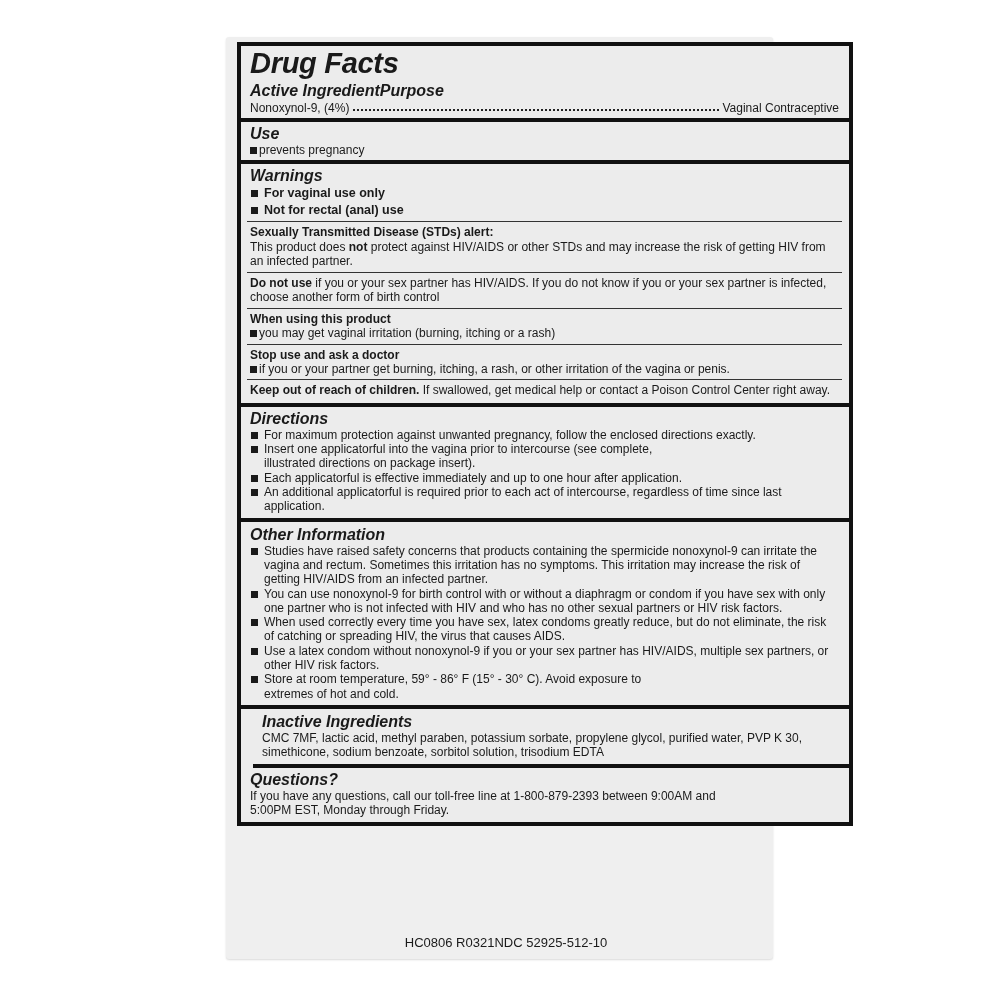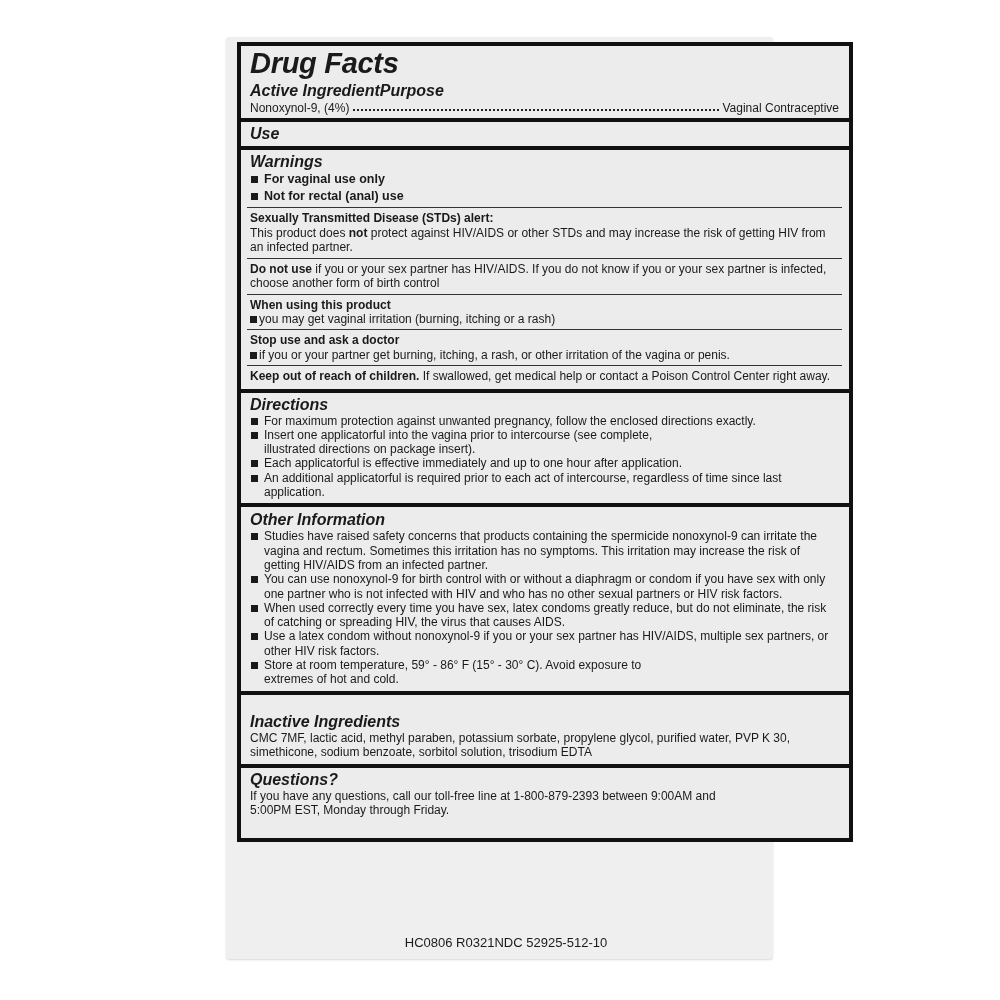--- a/index.html
+++ b/index.html
@@ -53,20 +53,21 @@
       </div>
       <div class="row-flex small" style="margin-top:1px;">
         <span>Nonoxynol-9, (4%)</span>
         <span class="dots"></span>
         <span>Vaginal Contraceptive</span>
       </div>
     </div>
 
     <div class="sec" style="padding-top:3px;padding-bottom:3px;">
       <div class="h-sub">Use</div>
+      <div class="bullet tight">prevents pregnancy</div>
     </div>
 
     <div class="sec" style="padding-top:3px;padding-bottom:2px;">
       <div class="h-sub">Warnings</div>
       <div class="subsec" style="padding-top:0;">
         <div class="bullet big">For vaginal use only</div>
         <div class="bullet big">Not for rectal (anal) use</div>
       </div>
       <div class="subsec">
         <div class="p b">Sexually Transmitted Disease (STDs) alert:</div>
@@ -98,26 +99,26 @@
 
     <div class="sec" style="padding-top:4px;padding-bottom:4px;">
       <div class="h-sub">Other Information</div>
       <div class="bullet">Studies have raised safety concerns that products containing the spermicide nonoxynol-9 can irritate the vagina and rectum. Sometimes this irritation has no symptoms. This irritation may increase the risk of getting HIV/AIDS from an infected partner.</div>
       <div class="bullet">You can use nonoxynol-9 for birth control with or without a diaphragm or condom if you have sex with only one partner who is not infected with HIV and who has no other sexual partners or HIV risk factors.</div>
       <div class="bullet">When used correctly every time you have sex, latex condoms greatly reduce, but do not eliminate, the risk of catching or spreading HIV, the virus that causes AIDS.</div>
       <div class="bullet">Use a latex condom without nonoxynol-9 if you or your sex partner has HIV/AIDS, multiple sex partners, or other HIV risk factors.</div>
       <div class="bullet" style="padding-right:150px;">Store at room temperature, 59° - 86° F (15° - 30° C). Avoid exposure to extremes of hot and cold.</div>
     </div>
 
-    <div class="sec" style="padding-top:18px;padding-bottom:4px;">
+    <div class="sec" style="padding-top:4px;padding-bottom:4px;margin-left:12px;">
       <div class="h-sub">Inactive Ingredients</div>
       <div class="p">CMC 7MF, lactic acid, methyl paraben, potassium sorbate, propylene glycol, purified water, PVP K 30, simethicone, sodium benzoate, sorbitol solution, trisodium EDTA</div>
     </div>
 
-    <div class="sec" style="padding-top:3px;padding-bottom:20px;">
+    <div class="sec" style="padding-top:3px;padding-bottom:4px;">
       <div class="h-sub">Questions?</div>
       <div class="p" style="padding-right:110px;">If you have any questions, call our toll-free line at 1-800-879-2393 between 9:00AM and 5:00PM EST, Monday through Friday.</div>
     </div>
 
   </div>
 
   <div class="footer">
     <span>HC0806 R0321</span>
     <span>NDC 52925-512-10</span>
   </div>

